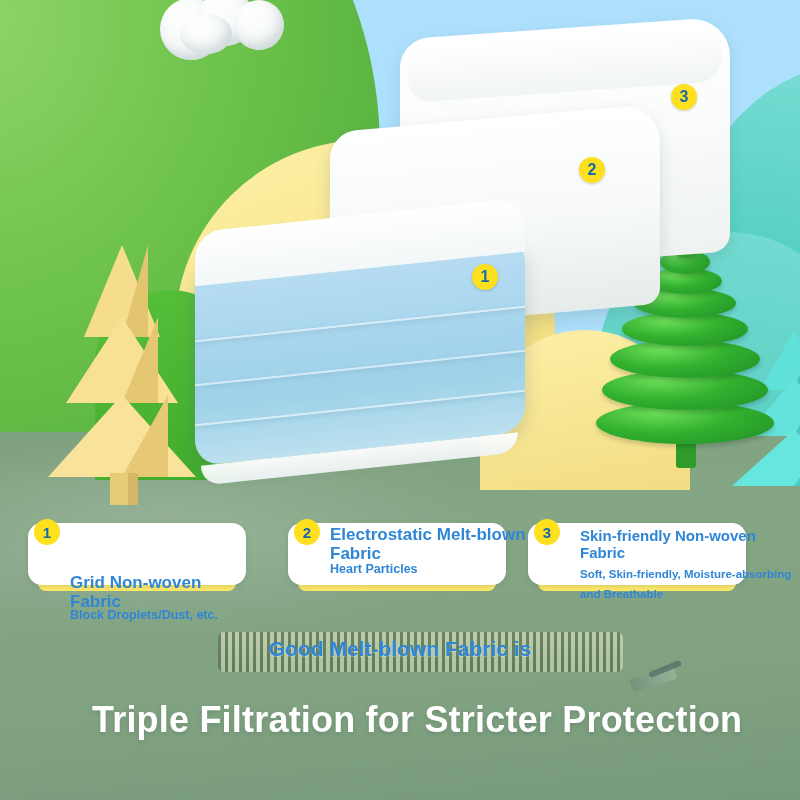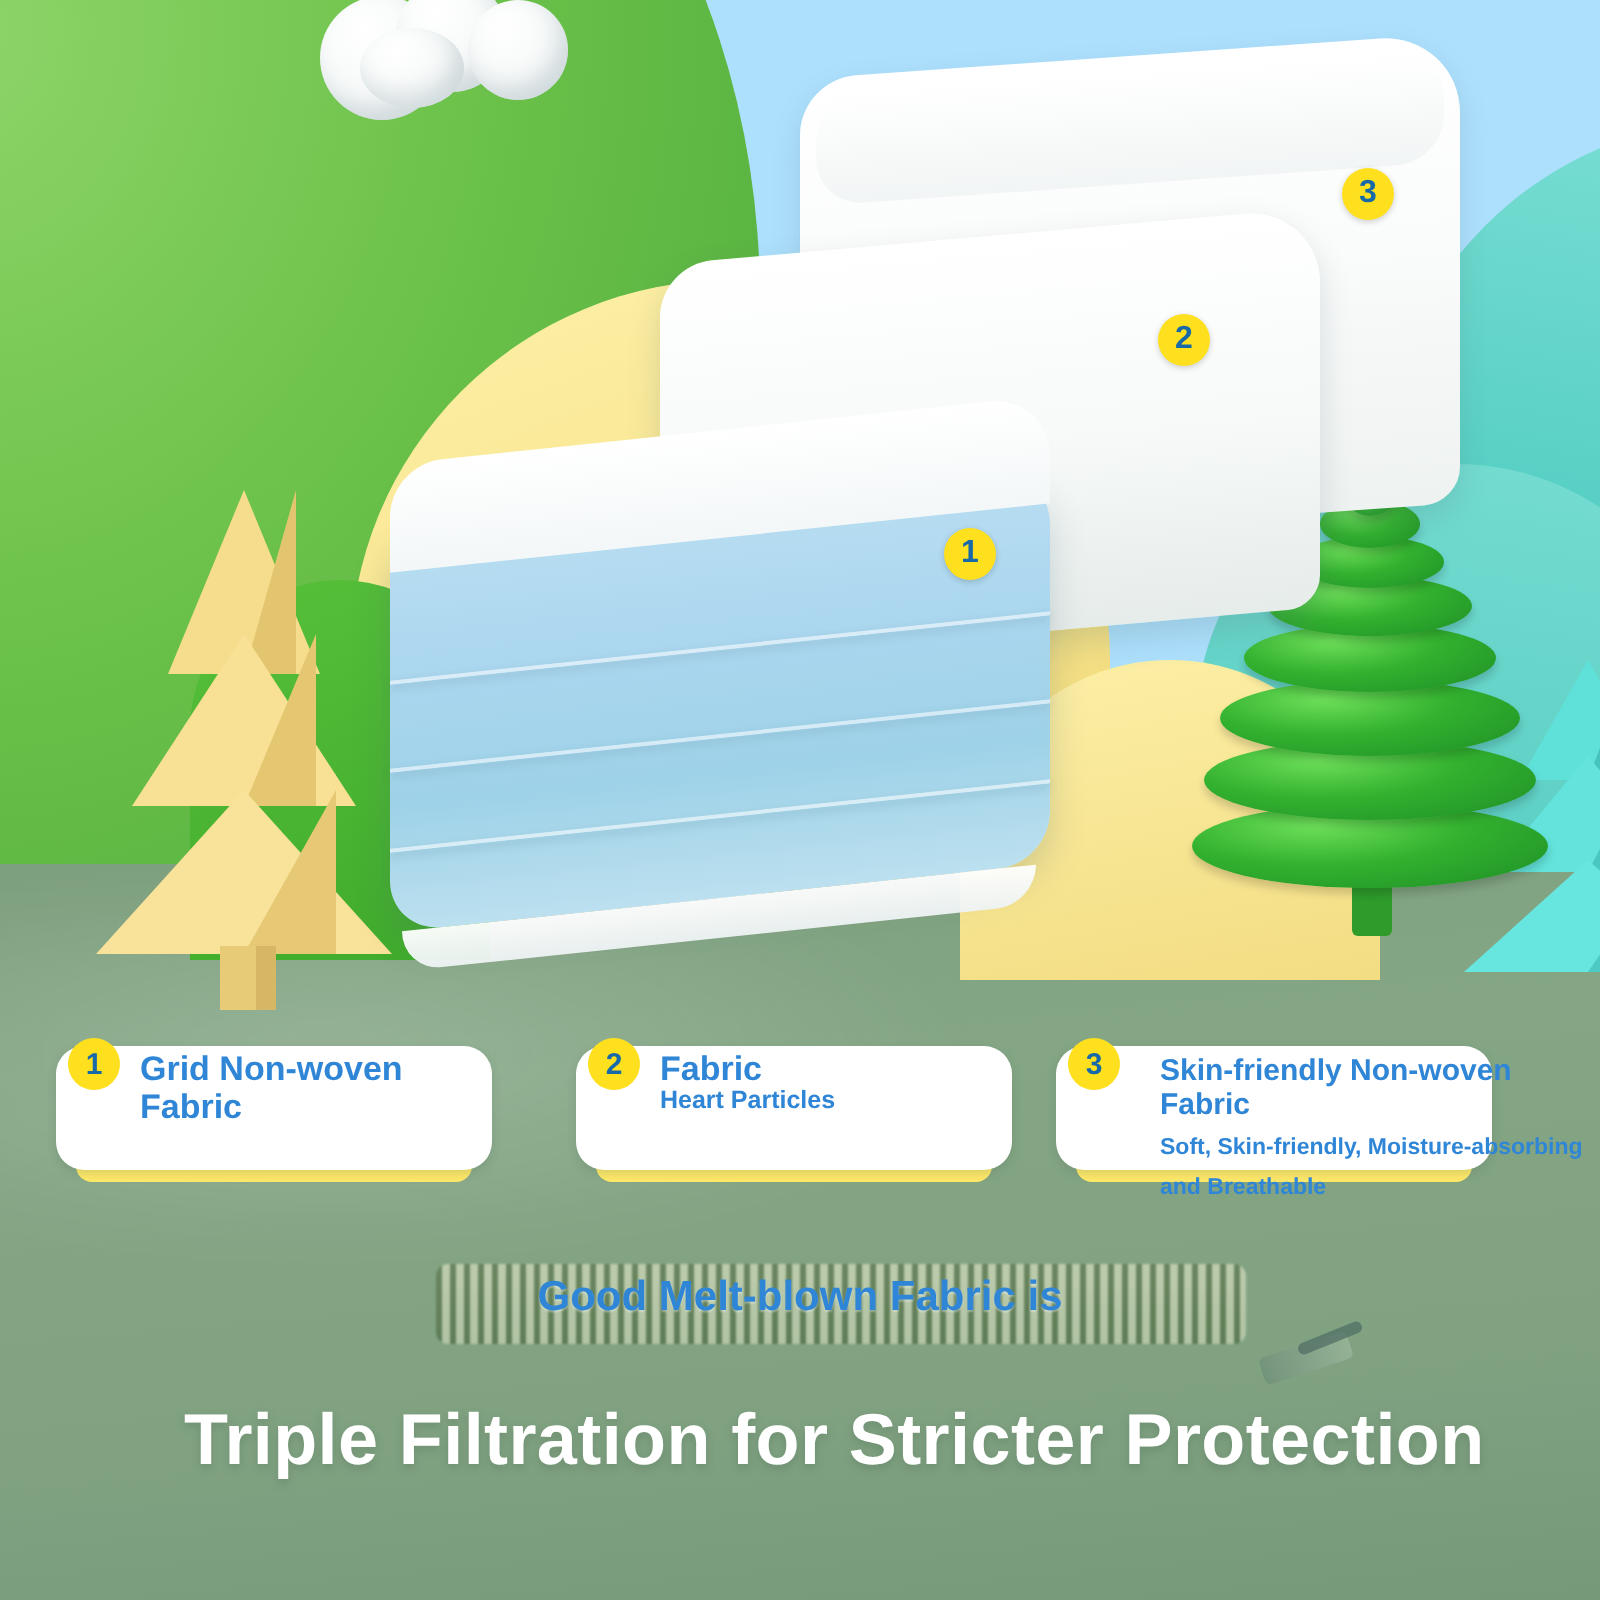--- a/index.html
+++ b/index.html
@@ -167,21 +167,21 @@
     color:#2f86d6;font-weight:bold;font-size:17px;line-height:19px;
     white-space:nowrap;
   }
   .card .csub{
     color:#2f86d6;font-weight:bold;font-size:12.5px;line-height:15px;
     margin-top:-1px;white-space:nowrap;
   }
   .card1{left:28px;}
   .card2{left:288px;}
   .card3{left:528px;}
-  .card1 .ctext{left:42px;}
+  .card1 .ctext{left:42px;margin-top:48px;}
   .card2 .ctext{left:42px;}
   .card3 .ctext{left:52px;top:4px;}
   .card3 .ctitle{font-size:15px;line-height:17px;}
   .card3 .csub{font-size:11.5px;line-height:14px;margin-top:6px;}
   .card1 .csub{margin-top:-3px;}
 
   
   .band{
     position:absolute;left:218px;top:632px;width:405px;height:40px;border-radius:6px;
     background:
@@ -290,28 +290,30 @@
 
   <div class="cards">
 
     <div class="card card1">
       <div class="bar"></div>
       <div class="box"></div>
       <div class="cbadge">1</div>
       <div class="ctext">
         <div class="ctitle">Grid Non-woven</div>
         <div class="ctitle">Fabric</div>
+        <div class="csub">Block Droplets/Dust, etc.</div>
       </div>
     </div>
 
     <div class="card card2">
       <div class="bar"></div>
       <div class="box"></div>
       <div class="cbadge">2</div>
       <div class="ctext">
+        <div class="ctitle">Electrostatic Melt-blown</div>
         <div class="ctitle">Fabric</div>
         <div class="csub">Heart Particles</div>
       </div>
     </div>
 
     <div class="card card3">
       <div class="bar"></div>
       <div class="box"></div>
       <div class="cbadge">3</div>
       <div class="ctext">

